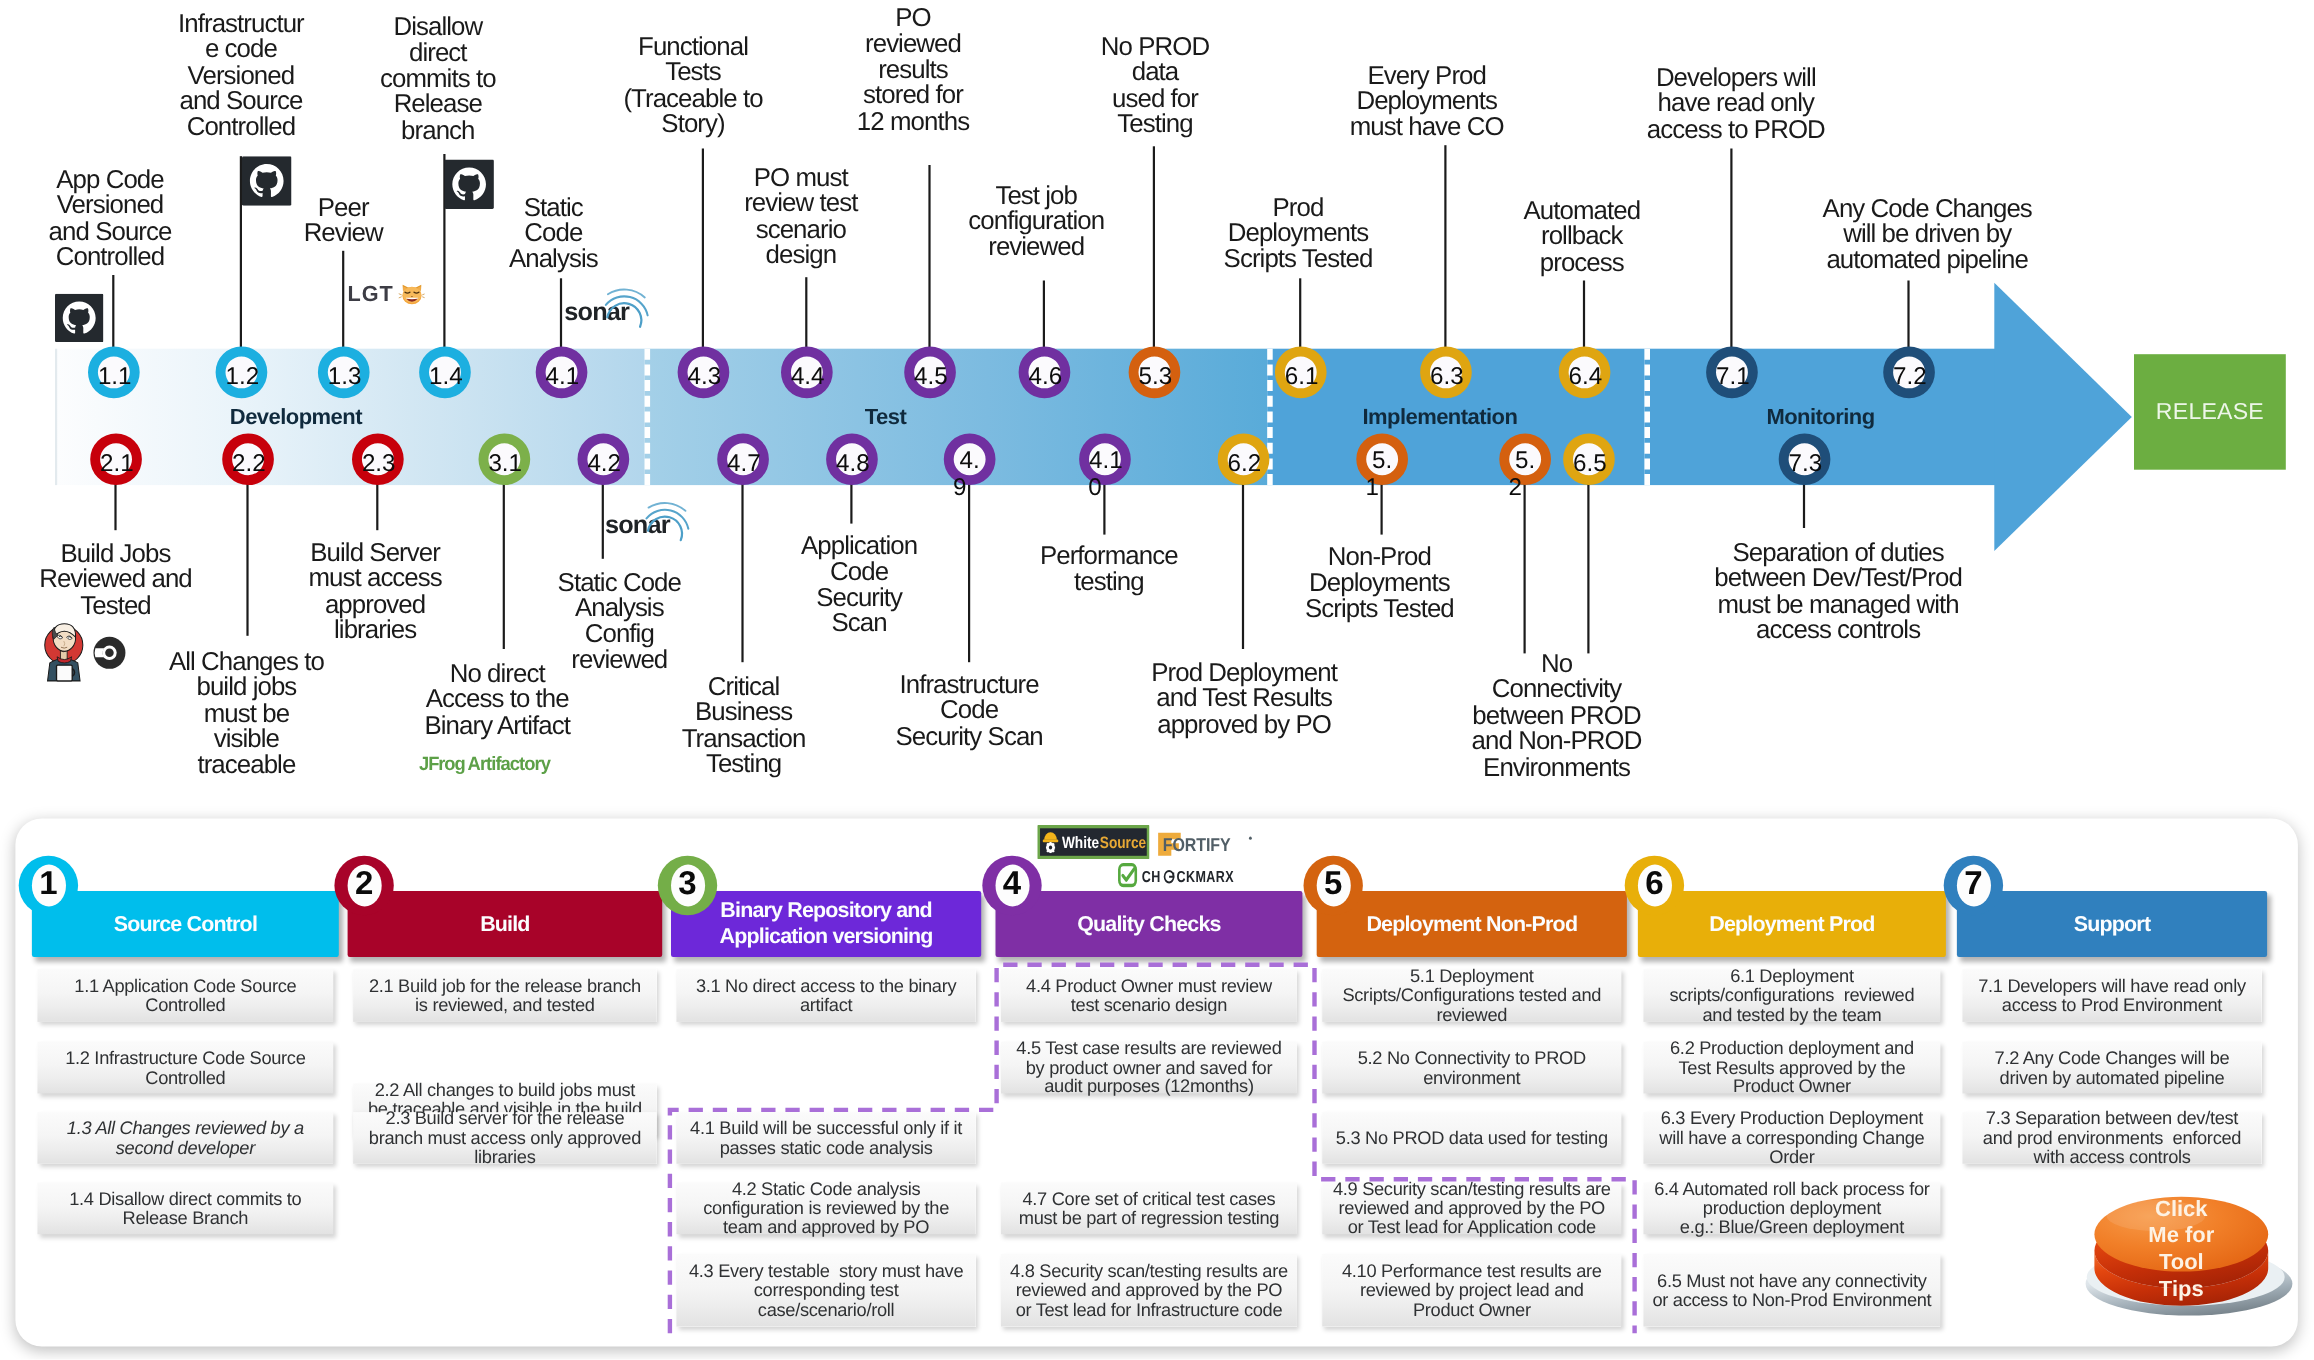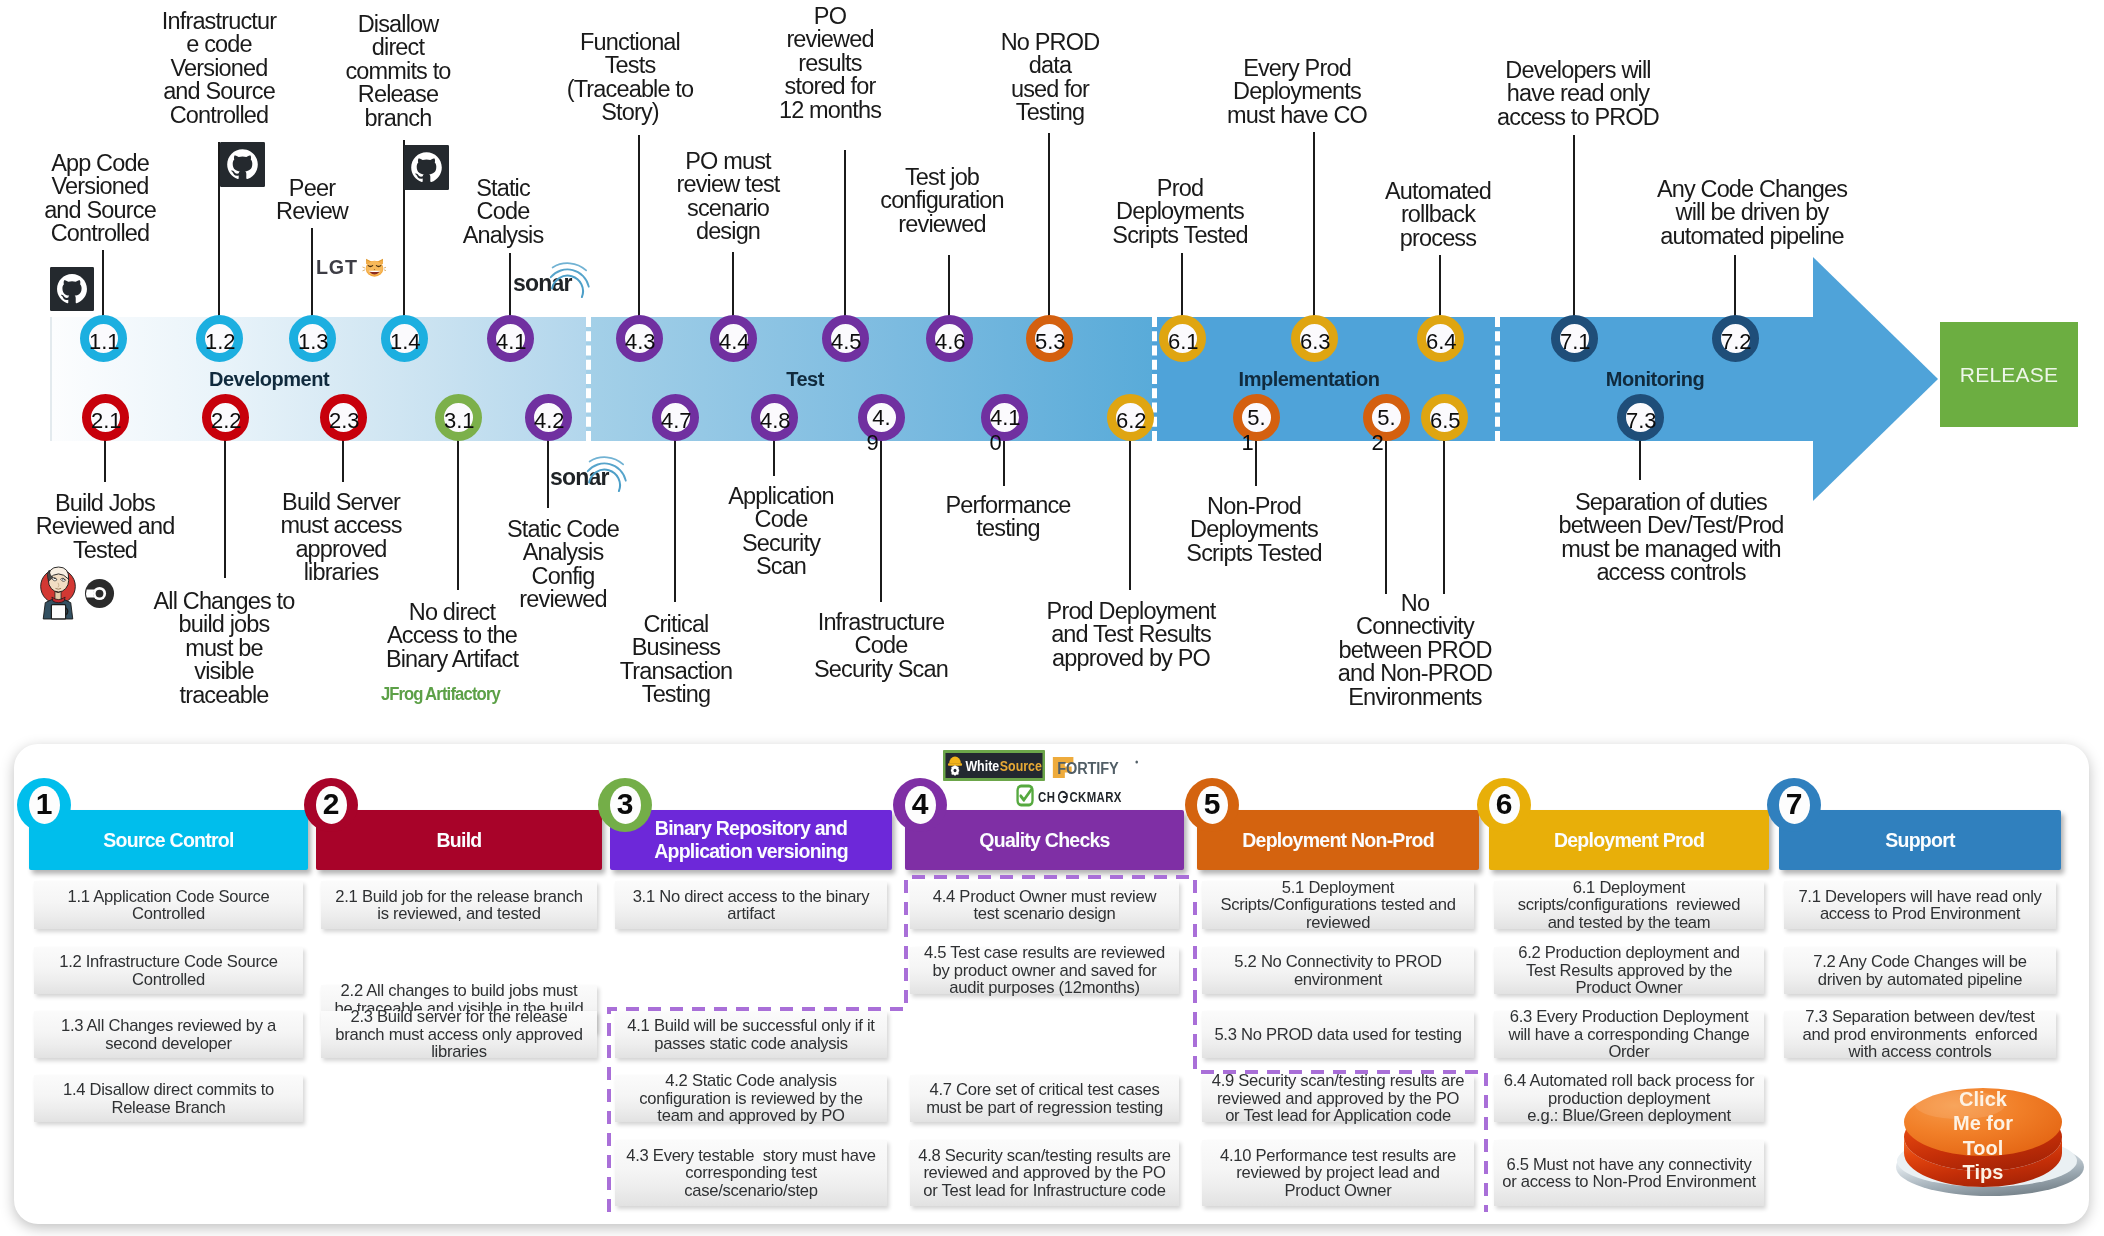--- a/index.html
+++ b/index.html
@@ -404,21 +404,21 @@
     </div>
 <div class="col-badge" style="left:17px;top:778px;background:#00BEEC;">
       <span class="inner">1</span>
     </div>
 <div class="chip" style="left:34px;top:881px;width:269px;height:48px;">
       <div class="ch-lines"><div>1.1 Application Code Source</div><div>Controlled</div></div>
     </div>
 <div class="chip" style="left:34px;top:947px;width:269px;height:47px;">
       <div class="ch-lines"><div>1.2 Infrastructure Code Source</div><div>Controlled</div></div>
     </div>
-<div class="chip" style="left:34px;top:1011px;width:269px;height:47px;">
+<div class="chip" style="left:34px;top:1011px;width:269px;height:47px;font-style:italic;">
       <div class="ch-lines"><div>1.3 All Changes reviewed by a</div><div>second developer</div></div>
     </div>
 <div class="chip" style="left:34px;top:1075px;width:269px;height:47px;">
       <div class="ch-lines"><div>1.4 Disallow direct commits to</div><div>Release Branch</div></div>
     </div>
 <div class="col-head" style="left:316px;top:810px;width:286px;background:#A80329;">
       <div class="hd-lines">
         <div>Build</div>
       </div>
     </div>
@@ -446,21 +446,21 @@
 <div class="chip" style="left:615px;top:881px;width:272px;height:48px;">
       <div class="ch-lines"><div>3.1 No direct access to the binary</div><div>artifact</div></div>
     </div>
 <div class="chip" style="left:615px;top:1011px;width:272px;height:47px;">
       <div class="ch-lines"><div>4.1 Build will be successful only if it</div><div>passes static code analysis</div></div>
     </div>
 <div class="chip" style="left:615px;top:1075px;width:272px;height:47px;">
       <div class="ch-lines"><div>4.2 Static Code analysis</div><div>configuration is reviewed by the</div><div>team and approved by PO</div></div>
     </div>
 <div class="chip" style="left:615px;top:1140px;width:272px;height:66px;">
-      <div class="ch-lines"><div>4.3 Every testable  story must have</div><div>corresponding test</div><div>case/scenario/step</div></div>
+      <div class="ch-lines"><div>4.3 Every testable  story must have</div><div>corresponding test</div><div>case/scenario/roll</div></div>
     </div>
 <div class="col-head" style="left:905px;top:810px;width:279px;background:#7F2FA5;">
       <div class="hd-lines">
         <div>Quality Checks</div>
       </div>
     </div>
 <div class="col-badge" style="left:893px;top:778px;background:#7F2FA5;">
       <span class="inner">4</span>
     </div>
 <div class="chip" style="left:910px;top:881px;width:269px;height:48px;">

